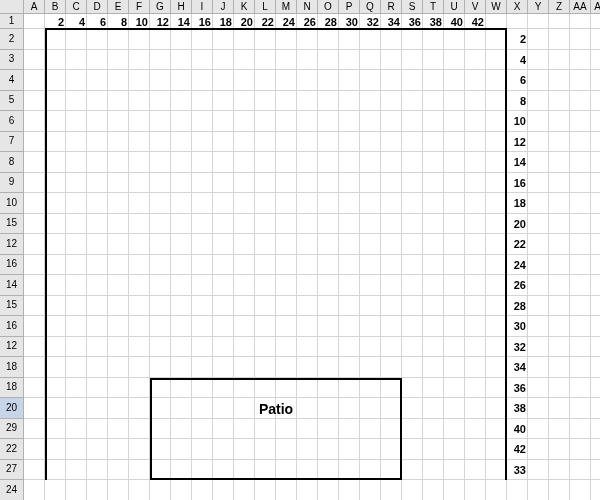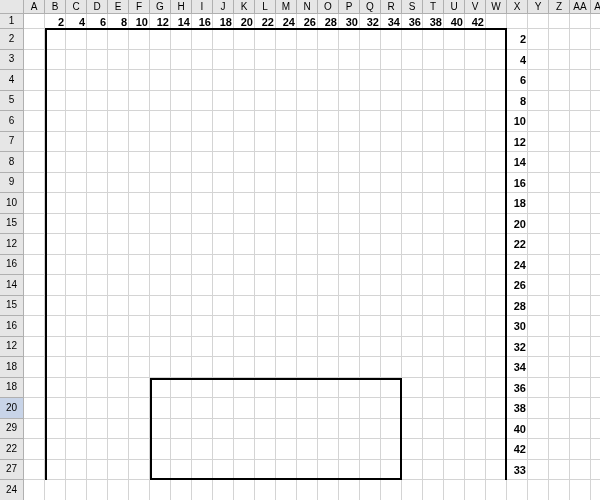--- a/index.html
+++ b/index.html
@@ -871,14 +871,15 @@
       <div class="cell num-right" style="left: 483px; top: 302px; width: 21px; height: 20.5px; border: none;">30</div>
       <div class="cell num-right" style="left: 483px; top: 322.5px; width: 21px; height: 20.5px; border: none;">32</div>
       <div class="cell num-right" style="left: 483px; top: 343px; width: 21px; height: 20.5px; border: none;">34</div>
       <div class="cell num-right" style="left: 483px; top: 363.5px; width: 21px; height: 20.5px; border: none;">36</div>
       <div class="cell num-right" style="left: 483px; top: 384px; width: 21px; height: 20.5px; border: none;">38</div>
       <div class="cell num-right" style="left: 483px; top: 404.5px; width: 21px; height: 20.5px; border: none;">40</div>
       <div class="cell num-right" style="left: 483px; top: 425px; width: 21px; height: 20.5px; border: none;">42</div>
       <div class="cell num-right" style="left: 483px; top: 445.5px; width: 21px; height: 20.5px; border: none;">33</div>
       <div class="overlay-rect" style="left: 21px; top: 14px; width: 462px; height: 452px; border-bottom: none;"></div>
       <div class="overlay-rect" style="left: 126px; top: 363.5px; width: 252px; height: 102.5px;"></div>
+      <div class="patio-label" style="left: 126px; top: 386.75px; width: 252px;">Patio</div>
     </div>
 </div>
 
 </body></html>

